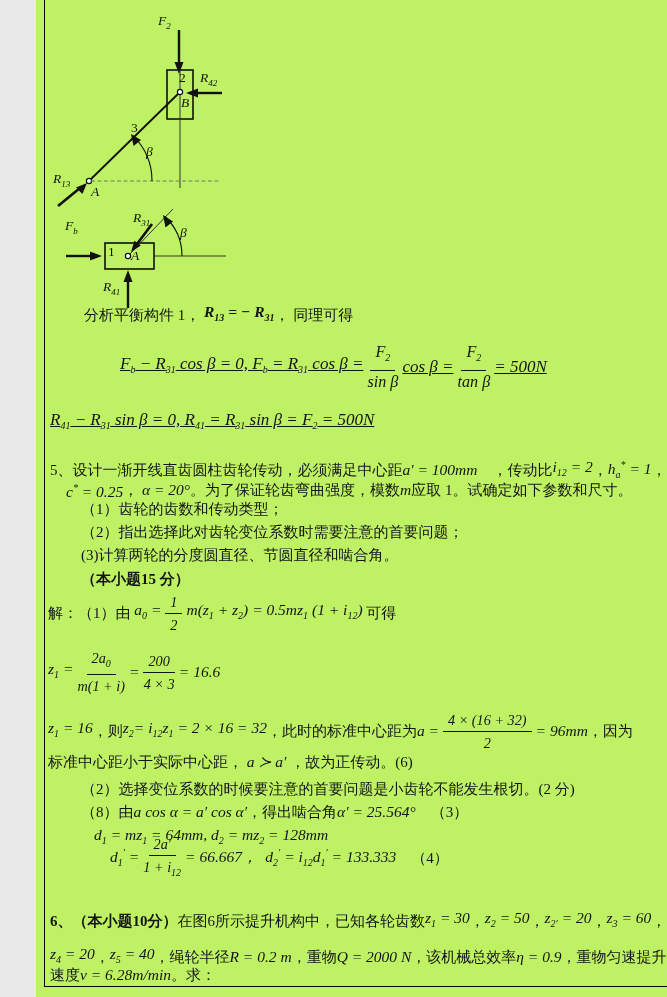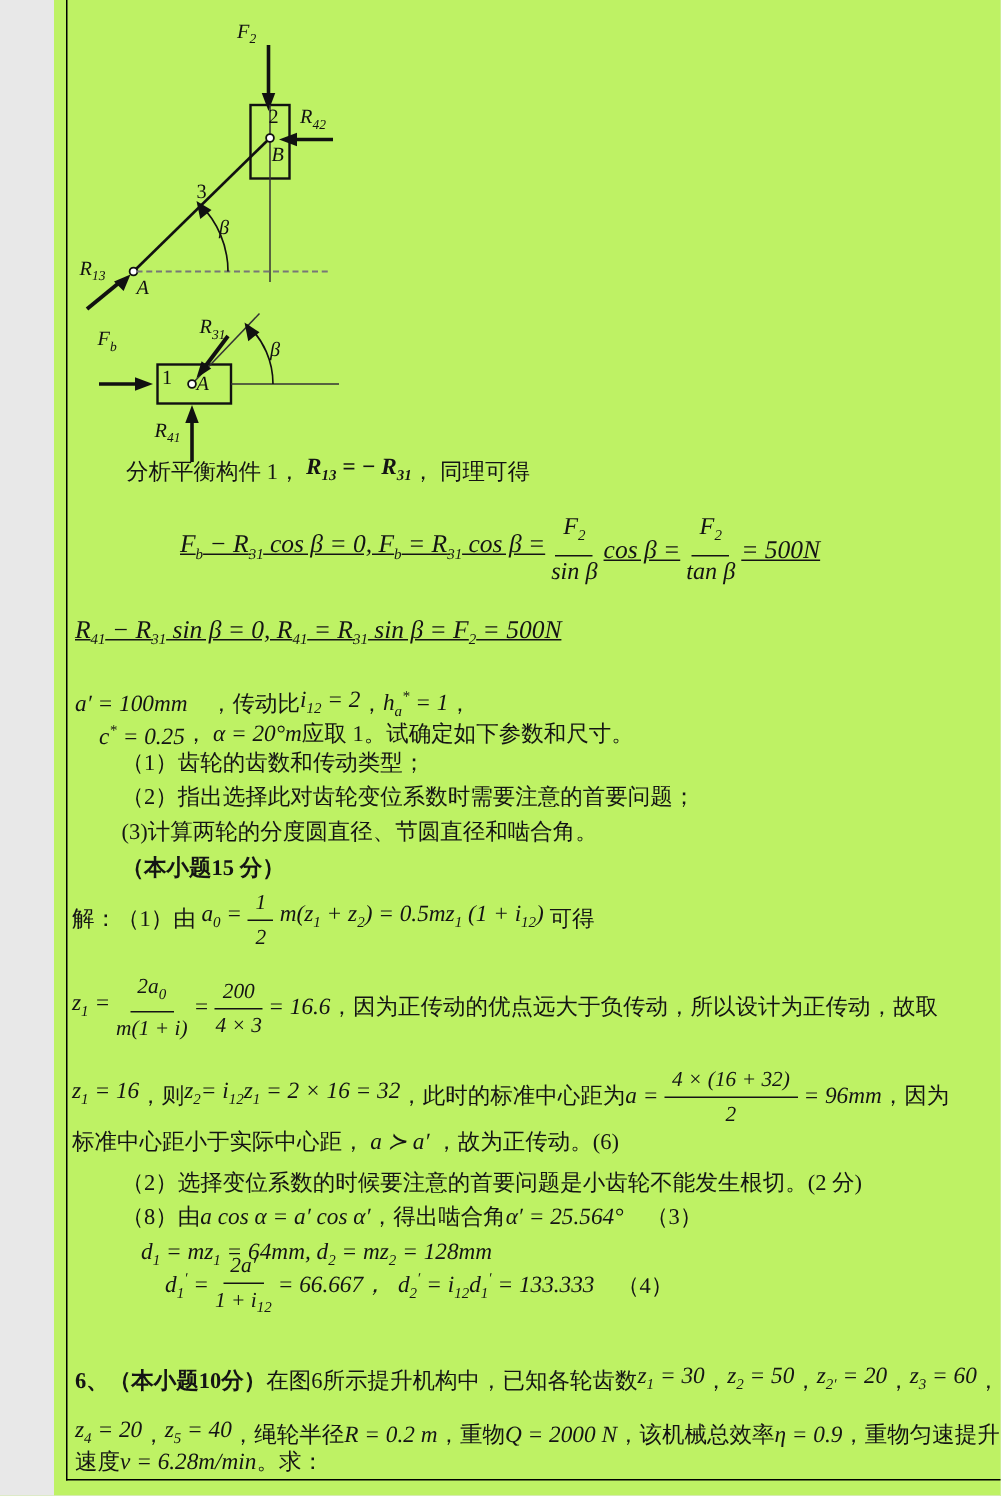--- a/index.html
+++ b/index.html
@@ -91,29 +91,29 @@
   <div class="dlabel" style="left:97px;top:211px;">R<sub>31</sub></div>
   <div class="dlabel" style="left:144px;top:226px;">β</div>
   <div class="dlabel up" style="left:72px;top:245px;">1</div>
   <div class="dlabel" style="left:95px;top:249px;">A</div>
   <div class="dlabel" style="left:67px;top:280px;">R<sub>41</sub></div>
 
   <div class="line" style="left:48px;top:302px;"><span class="t">分析平衡构件 1， </span><span class="mb">R<sub>13</sub> = − R<sub>31</sub></span><span class="t">， 同理可得</span></div>
   <div class="line eq" style="left:84px;top:342px;height:50px;"><span class="m">F<sub>b</sub> − R<sub>31</sub> cos β = 0, F<sub>b</sub> = R<sub>31</sub> cos β =</span><span class="frac"><span class="fn">F<sub>2</sub></span><span class="fd">sin β</span></span><span class="m">cos β =</span><span class="frac"><span class="fn">F<sub>2</sub></span><span class="fd">tan β</span></span><span class="m">= 500N</span></div>
   <div class="line eq" style="left:14px;top:410px;"><span class="m">R<sub>41</sub> − R<sub>31</sub> sin β = 0, R<sub>41</sub> = R<sub>31</sub> sin β = F<sub>2</sub> = 500N</span></div>
 
-  <div class="line" style="left:14px;top:455px;"><span class="m">a′ = 100mm</span><span class="t">　，传动比</span><span class="m">i<sub>12</sub> = 2</span><span class="t">，</span><span class="m">h<sub>a</sub><sup>*</sup> = 1</span><span class="t">，</span></div>
-  <div class="line" style="left:30px;top:478px;"><span class="m">c<sup>*</sup> = 0.25</span><span class="t">， </span><span class="m">α = 20°</span><span class="m">m</span><span class="t">应取 1。试确定如下参数和尺寸。</span></div>
+  <div class="line" style="left:14px;top:455px;"><span class="t">5、设计一渐开线直齿圆柱齿轮传动，必须满足中心距</span><span class="m">a′ = 100mm</span><span class="t">　，传动比</span><span class="m">i<sub>12</sub> = 2</span><span class="t">，</span><span class="m">h<sub>a</sub><sup>*</sup> = 1</span><span class="t">，</span></div>
+  <div class="line" style="left:30px;top:478px;"><span class="m">c<sup>*</sup> = 0.25</span><span class="t">， </span><span class="m">α = 20°</span><span class="t">。为了保证轮齿弯曲强度，模数</span><span class="m">m</span><span class="t">应取 1。试确定如下参数和尺寸。</span></div>
   <div class="line" style="left:45px;top:499px;"><span class="t">（1）齿轮的齿数和传动类型；</span></div>
   <div class="line" style="left:45px;top:522px;"><span class="t">（2）指出选择此对齿轮变位系数时需要注意的首要问题；</span></div>
   <div class="line" style="left:45px;top:545px;"><span class="t">(3)计算两轮的分度圆直径、节圆直径和啮合角。</span></div>
   <div class="line" style="left:45px;top:569px;"><span class="b">（本小题15 分）</span></div>
 
   <div class="line" style="left:12px;top:592px;height:42px;"><span class="t">解：（1）由 </span><span class="m">a<sub>0</sub> =</span><span class="frac"><span class="fn">1</span><span class="fd">2</span></span><span class="m">m(z<sub>1</sub> + z<sub>2</sub>) = 0.5mz<sub>1</sub> (1 + i<sub>12</sub>)</span><span class="t"> 可得</span></div>
-  <div class="line" style="left:12px;top:650px;height:44px;"><span class="m">z<sub>1</sub> =</span><span class="frac"><span class="fn">2a<sub>0</sub></span><span class="fd">m(1 + i)</span></span><span class="m">=</span><span class="frac"><span class="fn">200</span><span class="fd">4 × 3</span></span><span class="m">= 16.6</span><span class="t">，因为正传动的优点远大于负传动，所以设计为正传动，故取</span></div>
+  <div class="line" style="left:12px;top:650px;height:44px;"><span class="m">z<sub>1</sub> =</span><span class="frac"><span class="fn">2a<sub>0</sub></span><span class="fd">m(1 + i)</span></span><span class="m">=</span><span class="frac"><span class="fn">200</span><span class="fd">4 × 3</span></span><span class="m">= 16.6</span></div>
   <div class="line" style="left:12px;top:709px;height:44px;"><span class="m">z<sub>1</sub> = 16</span><span class="t">，则</span><span class="m">z<sub>2</sub>= i<sub>12</sub>z<sub>1</sub> = 2 × 16 = 32</span><span class="t">，此时的标准中心距为</span><span class="m">a =</span><span class="frac"><span class="fn">4 × (16 + 32)</span><span class="fd">2</span></span><span class="m">= 96mm</span><span class="t">，因为</span></div>
   <div class="line" style="left:12px;top:752px;"><span class="t">标准中心距小于实际中心距， </span><span class="m">a ≻ a′</span><span class="t"> ，故为正传动。(6)</span></div>
   <div class="line" style="left:45px;top:779px;"><span class="t">（2）选择变位系数的时候要注意的首要问题是小齿轮不能发生根切。(2 分)</span></div>
   <div class="line" style="left:45px;top:802px;"><span class="t">（8）由</span><span class="m">a cos α = a′ cos α′</span><span class="t">，得出啮合角</span><span class="m">α′ = 25.564°</span><span class="t">　（3）</span></div>
   <div class="line" style="left:58px;top:825px;"><span class="m">d<sub>1</sub> = mz<sub>1</sub> = 64mm, d<sub>2</sub> = mz<sub>2</sub> = 128mm</span></div>
   <div class="line" style="left:74px;top:838px;height:40px;"><span class="m">d<sub>1</sub><sup>′</sup> =</span><span class="frac"><span class="fn">2a′</span><span class="fd">1 + i<sub>12</sub></span></span><span class="m">= 66.667，  d<sub>2</sub><sup>′</sup> = i<sub>12</sub>d<sub>1</sub><sup>′</sup> = 133.333</span><span class="t">　（4）</span></div>
 
   <div class="line" style="left:14px;top:908px;"><span class="b">6、（本小题10分）</span><span class="t">在图6所示提升机构中，已知各轮齿数</span><span class="m">z<sub>1</sub> = 30</span><span class="t">，</span><span class="m">z<sub>2</sub> = 50</span><span class="t">，</span><span class="m">z<sub>2′</sub> = 20</span><span class="t">，</span><span class="m">z<sub>3</sub> = 60</span><span class="t">，</span></div>
   <div class="line" style="left:14px;top:944px;"><span class="m">z<sub>4</sub> = 20</span><span class="t">，</span><span class="m">z<sub>5</sub> = 40</span><span class="t">，绳轮半径</span><span class="m">R = 0.2 m</span><span class="t">，重物</span><span class="m">Q = 2000 N</span><span class="t">，该机械总效率</span><span class="m">η = 0.9</span><span class="t">，重物匀速提升</span></div>
   <div class="line" style="left:14px;top:965px;"><span class="t">速度</span><span class="m">v = 6.28m/min</span><span class="t">。求：</span></div>

